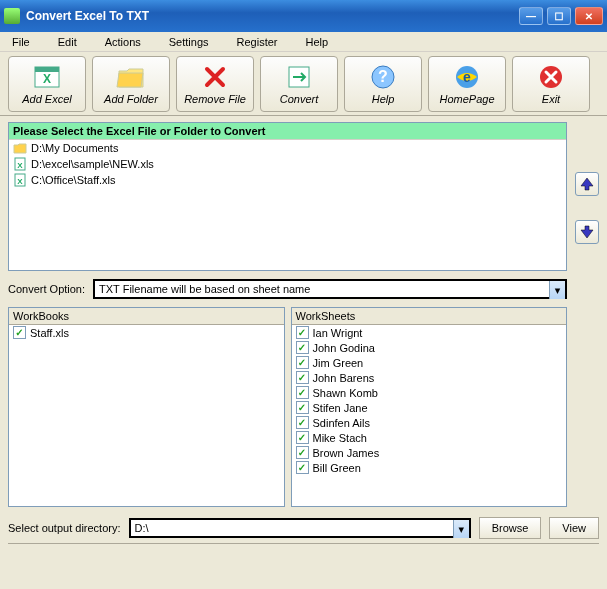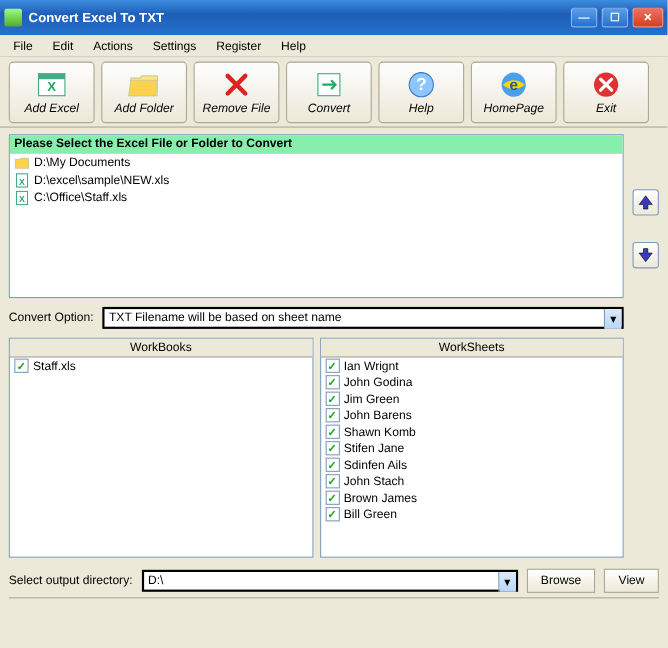--- a/index.html
+++ b/index.html
@@ -6,21 +6,21 @@
 body { width: 607px; height: 589px; font-family: Tahoma, sans-serif; font-size: 11px; background: #ece9d8; overflow: hidden; }
 
 .titlebar { height: 28px; background: linear-gradient(#3c8de0, #1e5fb8 40%, #2670cc); display: flex; align-items: center; padding: 16px 4px; color: white; font-weight: bold; font-size: 12px; }
 .titlebar .icon { width: 16px; height: 16px; background: linear-gradient(#9f7, #5a3); border-radius: 2px; margin-right: 6px; }
 .title-text { flex: 1; }
 .win-btns { display: flex; gap: 4px; }
 .win-btn { width: 24px; height: 18px; border-radius: 3px; display: flex; align-items: center; justify-content: center; font-weight: bold; color: white; font-size: 10px; border: 1px solid rgba(255,255,255,0.4); }
 .win-min, .win-max { background: linear-gradient(#5a9ee8, #2670cc); }
 .win-close { background: linear-gradient(#f07060, #d04020); width: 28px; }
 
-.menubar { height: 20px; background: #ece9d8; display: flex; padding: 2px 4px; gap: 2px; border-bottom: 1px solid #d4d0c8; }
+.menubar { height: 20px; background: #ece9d8; display: flex; padding: 2px 4px; gap: 12px; border-bottom: 1px solid #d4d0c8; }
 .menu-item { padding: 2px 8px; cursor: default; }
 
 .toolbar { height: 64px; background: #ece9d8; display: flex; padding: 4px 8px; gap: 6px; border-bottom: 1px solid #aca899; }
 .tool-btn { width: 78px; height: 56px; background: linear-gradient(#fdfdfd, #ece9d8); border: 1px solid #aca899; border-radius: 4px; display: flex; flex-direction: column; align-items: center; justify-content: center; gap: 2px; cursor: pointer; }
 .tool-icon { width: 32px; height: 28px; display: flex; align-items: center; justify-content: center; }
 .tool-label { font-size: 11px; font-style: italic; }
 
 .content { padding: 6px 8px; }
 
 .file-list-box { border: 1px solid #7f9db9; background: white; position: relative; }
@@ -30,21 +30,21 @@
 .file-icon { width: 14px; height: 14px; flex-shrink: 0; }
 
 .sidebar-arrows { position: absolute; right: -32px; top: 50px; display: flex; flex-direction: column; gap: 24px; }
 .arrow-btn { width: 24px; height: 24px; border: 1px solid #7f9db9; background: linear-gradient(#fff,#ece9d8); display: flex; align-items: center; justify-content: center; cursor: pointer; border-radius: 3px; }
 
 .opt-row { display: flex; align-items: center; gap: 8px; margin: 8px 0; }
 .opt-label { white-space: nowrap; }
 .dropdown { flex: 1; height: 20px; border: 2px solid #000000; background: white; display: flex; align-items: center; padding: 0 4px; position: relative; }
 .dropdown-arrow { position: absolute; right: 0; top: 0; width: 16px; height: 18px; background: linear-gradient(#dbeaf9,#b8d6f6); border-left: 1px solid #7f9db9; display: flex; align-items: center; justify-content: center; }
 
-.lists-row { display: flex; gap: 6px; height: 200px; text-align: center; }
+.lists-row { display: flex; gap: 6px; height: 200px; }
 .list-panel { flex: 1; border: 1px solid #7f9db9; background: white; display: flex; flex-direction: column; }
 .list-header { background: #ece9d8; border-bottom: 1px solid #aca899; padding: 2px 4px; font-size: 11px; }
 .list-body { flex: 1; overflow-y: scroll; }
 .check-row { display: flex; align-items: center; padding: 1px 4px; gap: 4px; }
 .chk { width: 13px; height: 13px; border: 1px solid #7f9db9; background: white; display: flex; align-items: center; justify-content: center; flex-shrink: 0; }
 .chk::after { content: "✓"; font-size: 10px; color: #21a121; font-weight: bold; }
 
 .output-row { display: flex; align-items: center; gap: 8px; padding: 4px 8px; }
 .btn { height: 22px; padding: 0 12px; background: linear-gradient(#fff,#ece9d8); border: 1px solid #aca899; border-radius: 0; cursor: pointer; font-size: 11px; }
 
@@ -232,21 +232,21 @@
           <div class="check-row">
             <span class="chk"></span>
             <span>Stifen Jane</span>
           </div>
           <div class="check-row">
             <span class="chk"></span>
             <span>Sdinfen Ails</span>
           </div>
           <div class="check-row">
             <span class="chk"></span>
-            <span>John Stach</span>
+            <span>Mike Stach</span>
           </div>
           <div class="check-row">
             <span class="chk"></span>
             <span>Brown James</span>
           </div>
           <div class="check-row">
             <span class="chk"></span>
             <span>Bill Green</span>
           </div>
         </div>

